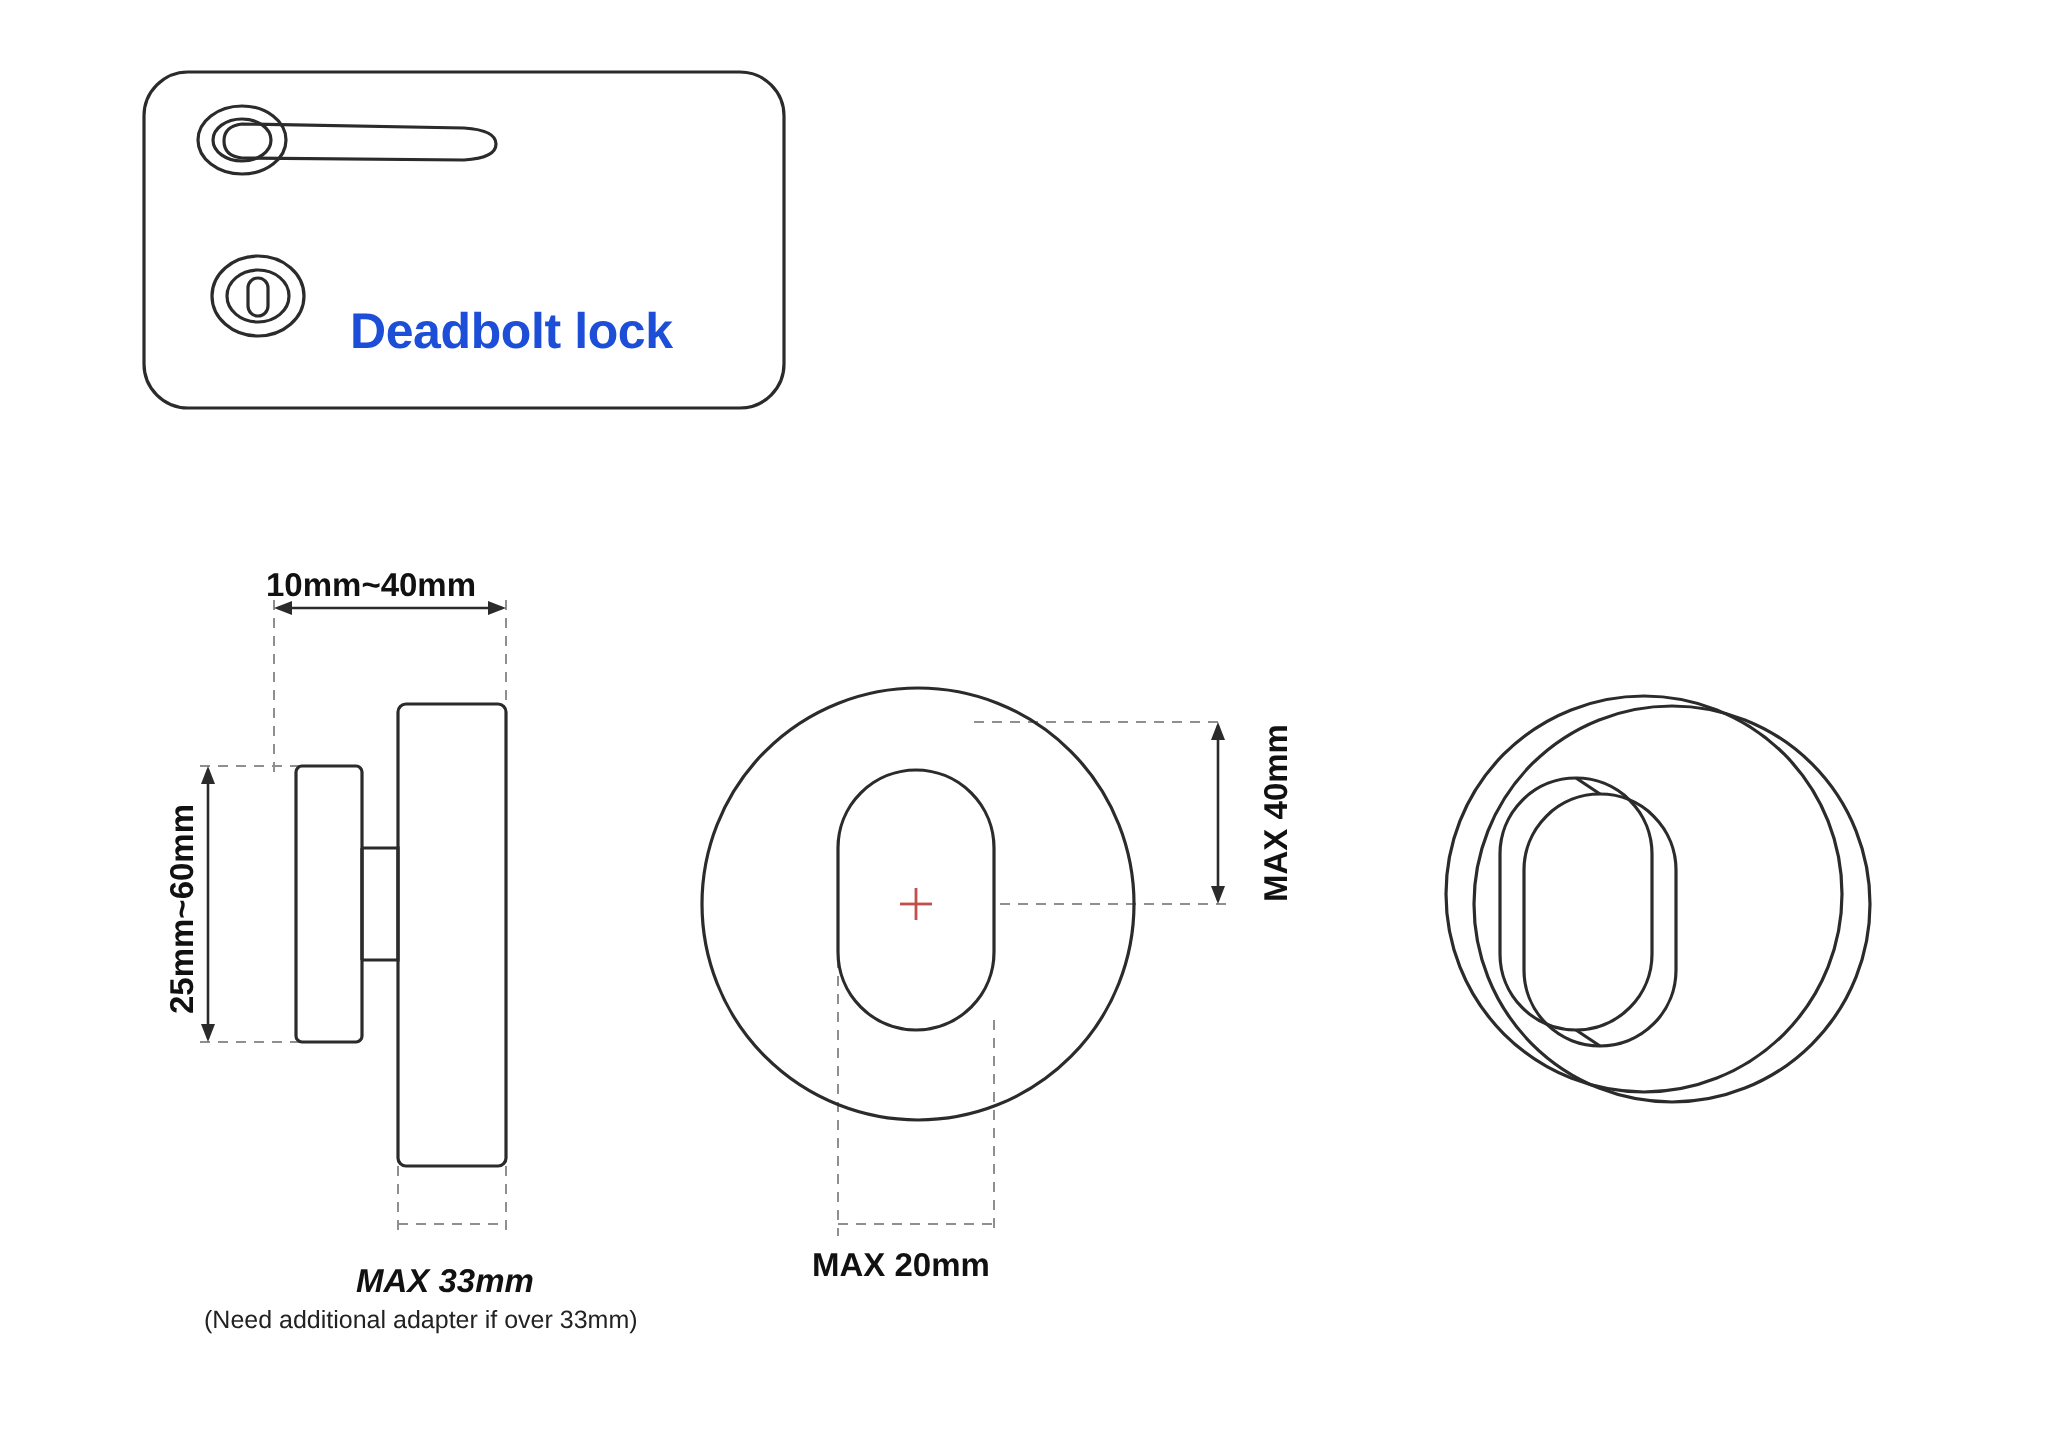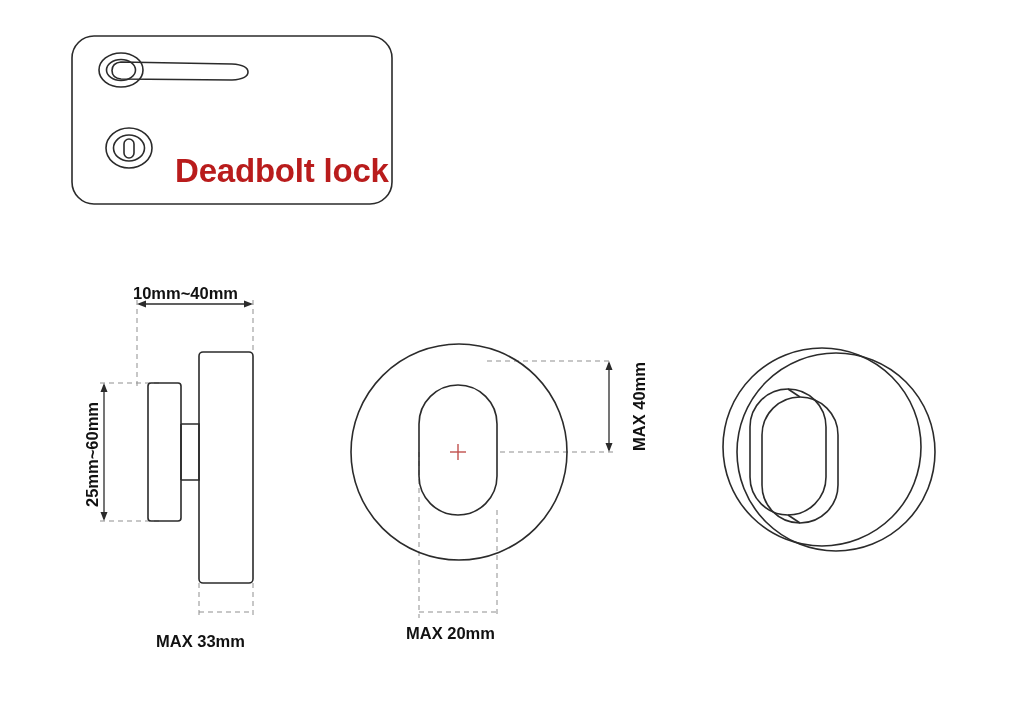--- a/index.html
+++ b/index.html
@@ -31,24 +31,24 @@
   }
   .lbl {
     position: absolute;
     font-family: "Liberation Sans", sans-serif;
     white-space: nowrap;
   }
   .vert {
     transform-origin: 50% 50%;
   }
   .title-text {
-    font-size: 33px;
+    font-size: 25px;
     font-weight: bold;
     letter-spacing: -0.2px;
-    color: #b91c1c;
+    color: #1d4ed8;
   }
   .dim-text {
     font-size: 16.5px;
     font-weight: bold;
     color: #111111;
   }
   .note-text {
     font-size: 12.5px;
     font-weight: normal;
     color: #222222;
@@ -162,20 +162,21 @@
     </g>
 
   </svg>
 
   <div class="lbl title-text" style="left:175px; top:152px;">Deadbolt lock</div>
 
   <div class="lbl dim-text" style="left:133px; top:272px;margin-top:12px;">10mm~40mm</div>
 
   <div class="lbl dim-text vert" style="left:2px; top:445px; width:180px; text-align:center; transform:rotate(-90deg);">25mm~60mm</div>
 
-  <div class="lbl dim-text" style="left:156px; top:632px;">MAX 33mm</div>
+  <div class="lbl dim-text" style="left:178px; top:632px;font-style:italic;">MAX 33mm</div>
 
+  <div class="lbl note-text" style="left:102px; top:653px;">(Need additional adapter if over 33mm)</div>
 
   <div class="lbl dim-text" style="left:406px; top:624px;">MAX 20mm</div>
 
   <div class="lbl dim-text vert" style="left:574px; top:397px; width:130px; text-align:center; transform:rotate(-90deg);">MAX 40mm</div>
 
 </div>
 
 </body></html>

